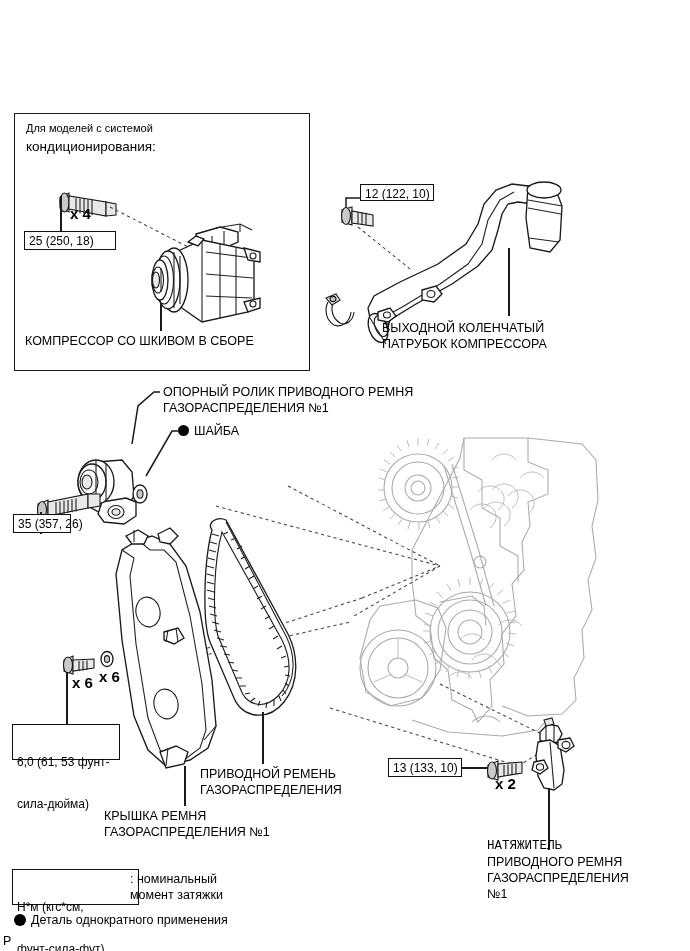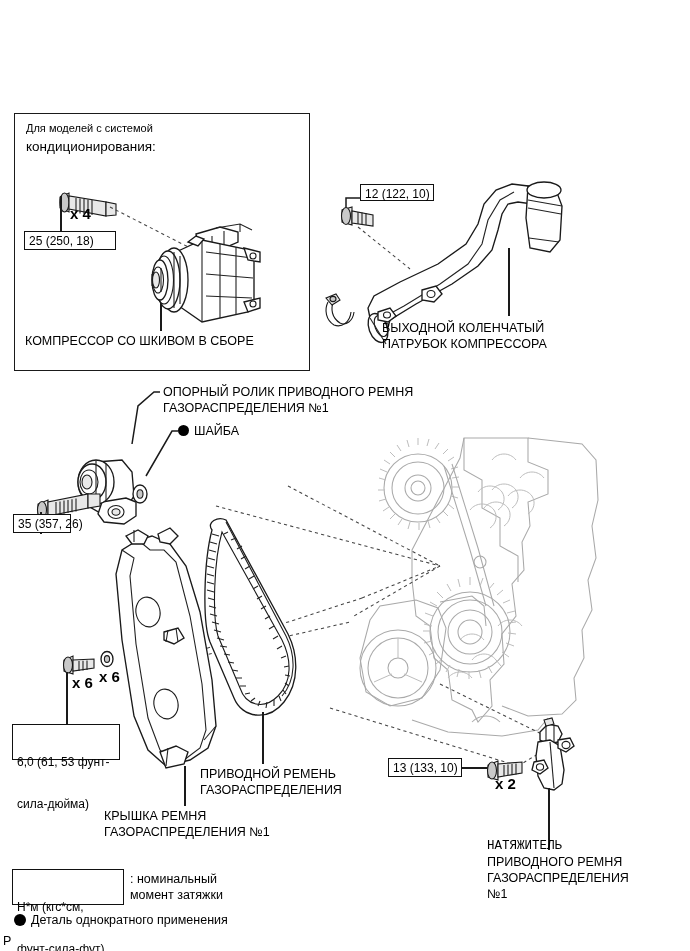--- a/index.html
+++ b/index.html
@@ -385,21 +385,21 @@
 
   <path class="part-d" d="M24,2 L32,0 L34,6 L26,8 Z"></path>
 </svg>
 <div class="lead" style="left:548px;top:788px;width:1.6px;height:62px;"></div>
 
 <div class="abs txt-up" style="left:487px;top:839px;font-family:Liberation Mono, monospace;">НАТЯЖИТЕЛЬ</div>
 <div class="abs txt-up" style="left:487px;top:855px;">ПРИВОДНОГО РЕМНЯ</div>
 <div class="abs txt-up" style="left:487px;top:871px;">ГАЗОРАСПРЕДЕЛЕНИЯ</div>
 <div class="abs txt-up" style="left:487px;top:887px;">№1</div>
 
-<div class="abs torque-box" style="left:12px;top:869px;width:112px;height:36px;">
+<div class="abs torque-box" style="left:12px;top:869px;width:127px;height:36px;">
   <div>Н*м (кгс*см,</div>
   <div>фунт-сила-фут)</div>
 </div>
 <div class="abs txt" style="left:130px;top:872px;">: номинальный</div>
 <div class="abs txt" style="left:130px;top:888px;">момент затяжки</div>
 
 <div class="abs dot" style="left:14px;top:914px;width:12px;height:12px;"></div>
 <div class="abs txt" style="left:31px;top:913px;">Деталь однократного применения</div>
 
 <div class="abs pmark" style="left:3px;top:934px;">P</div>

